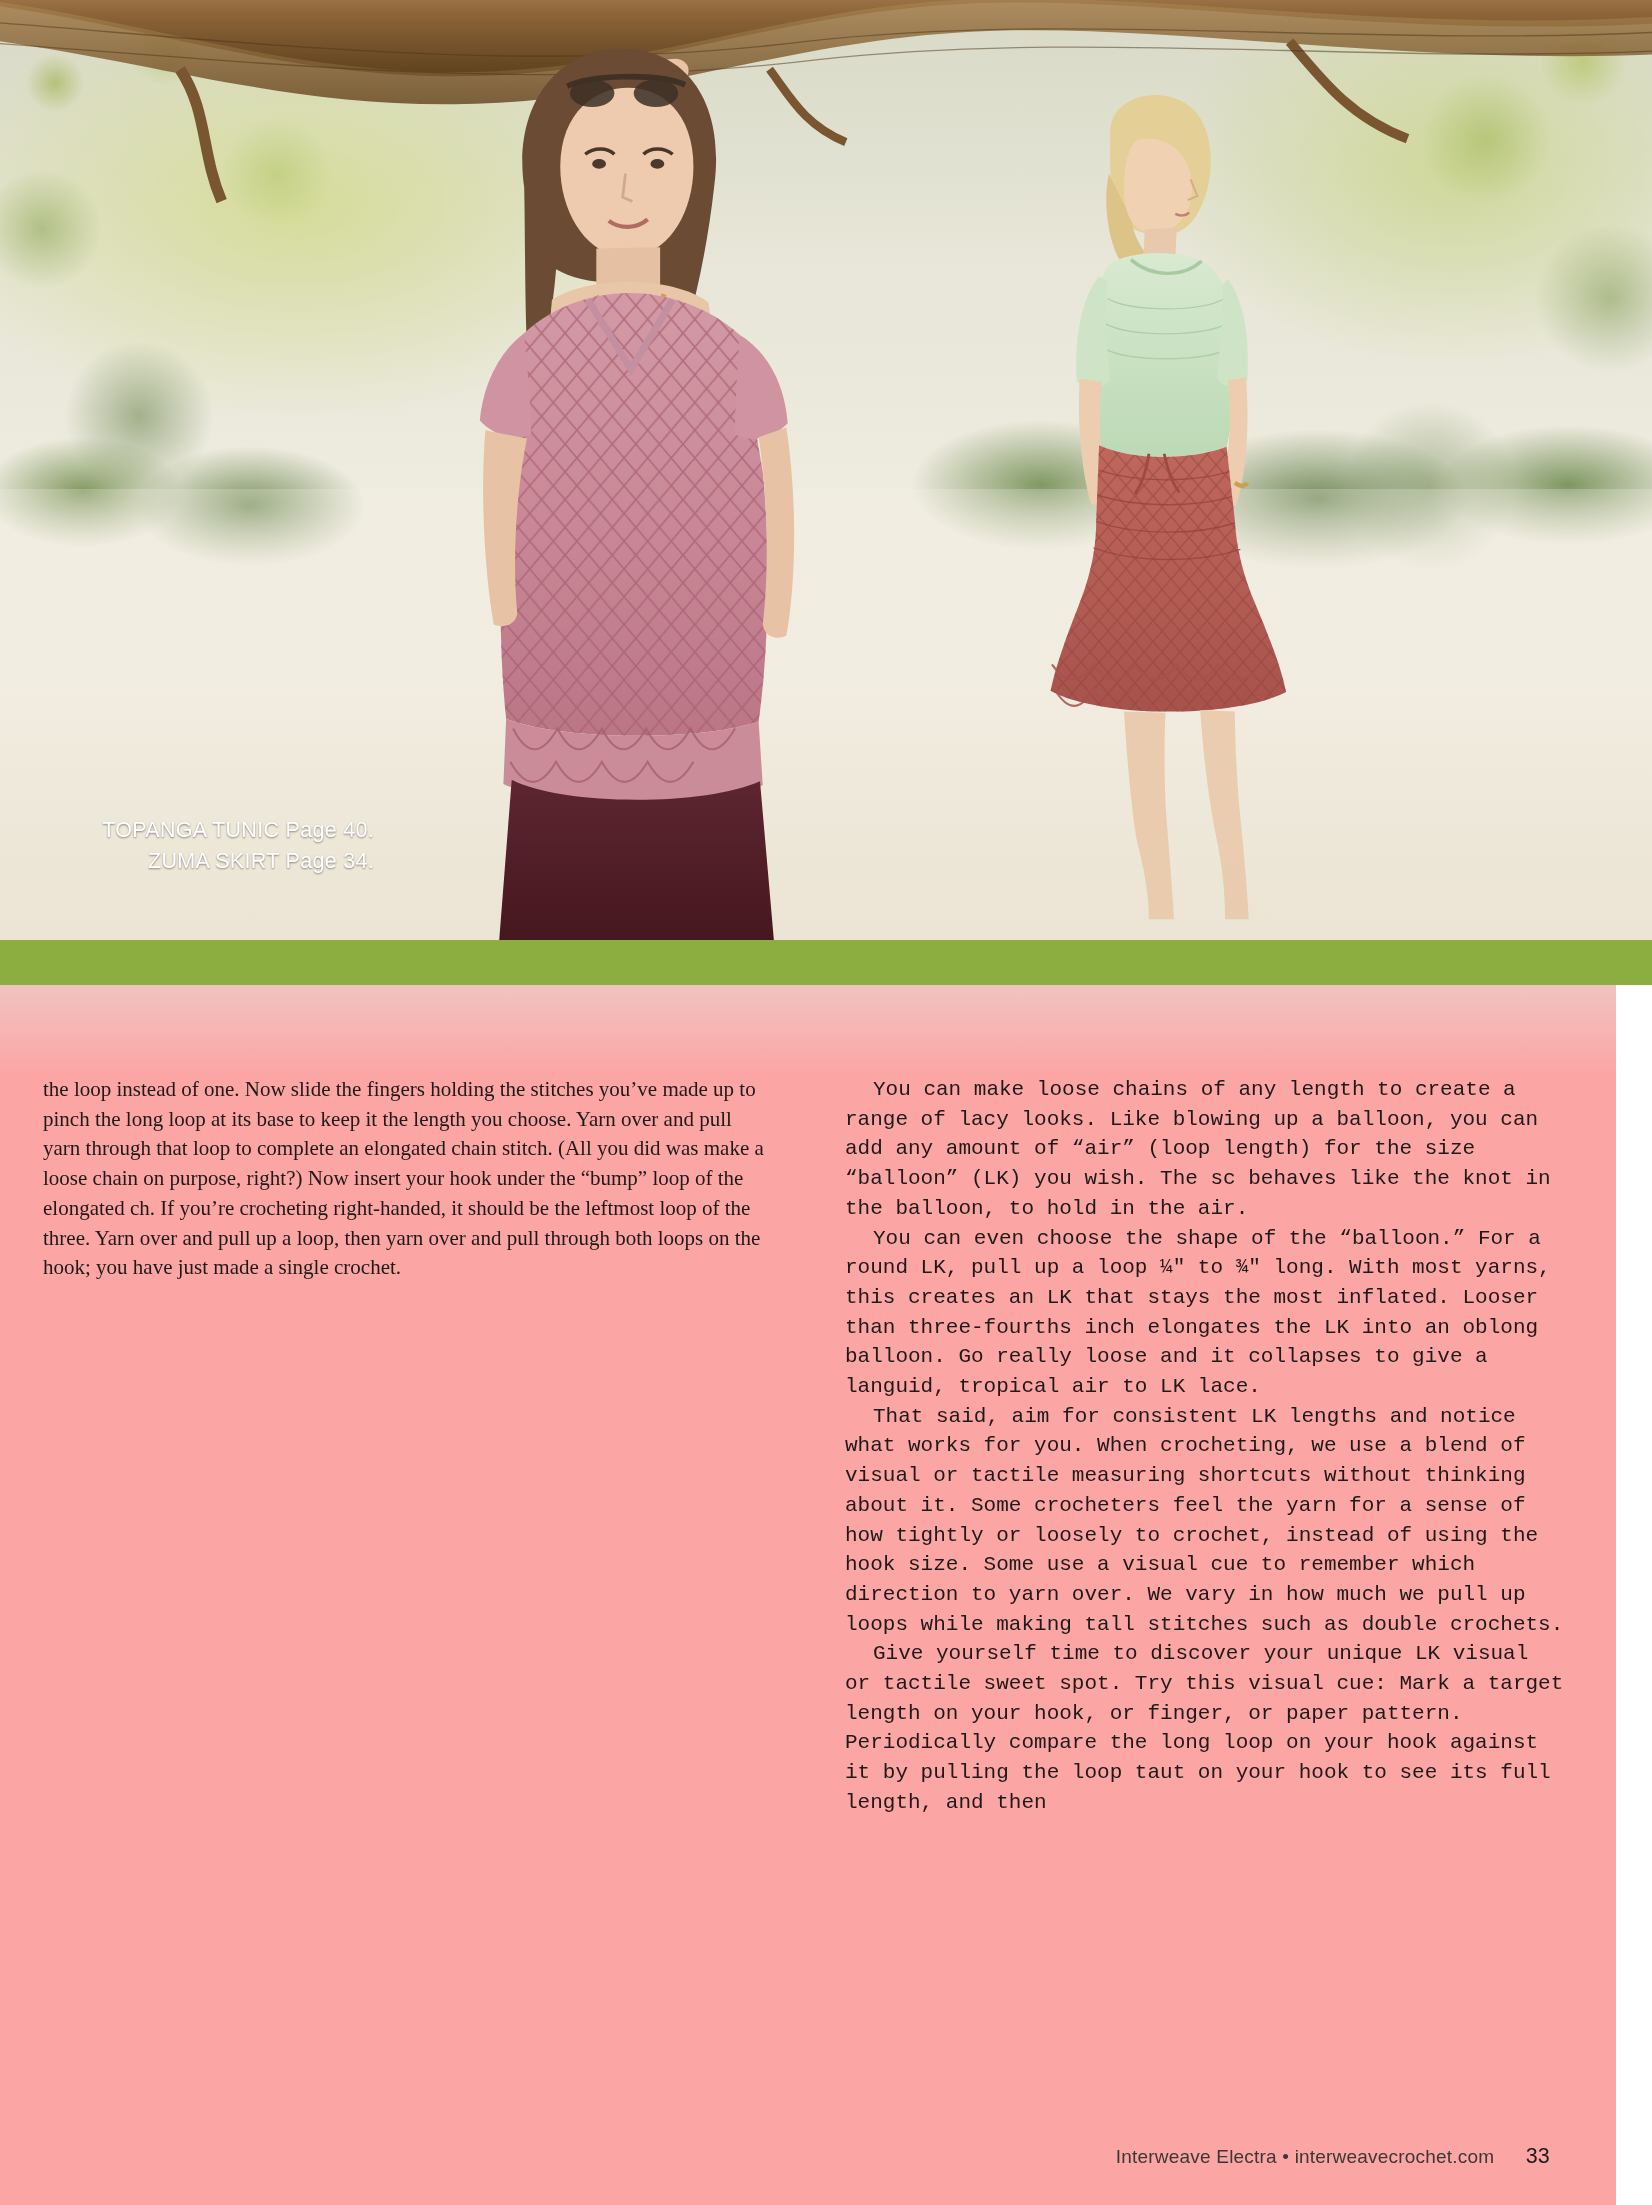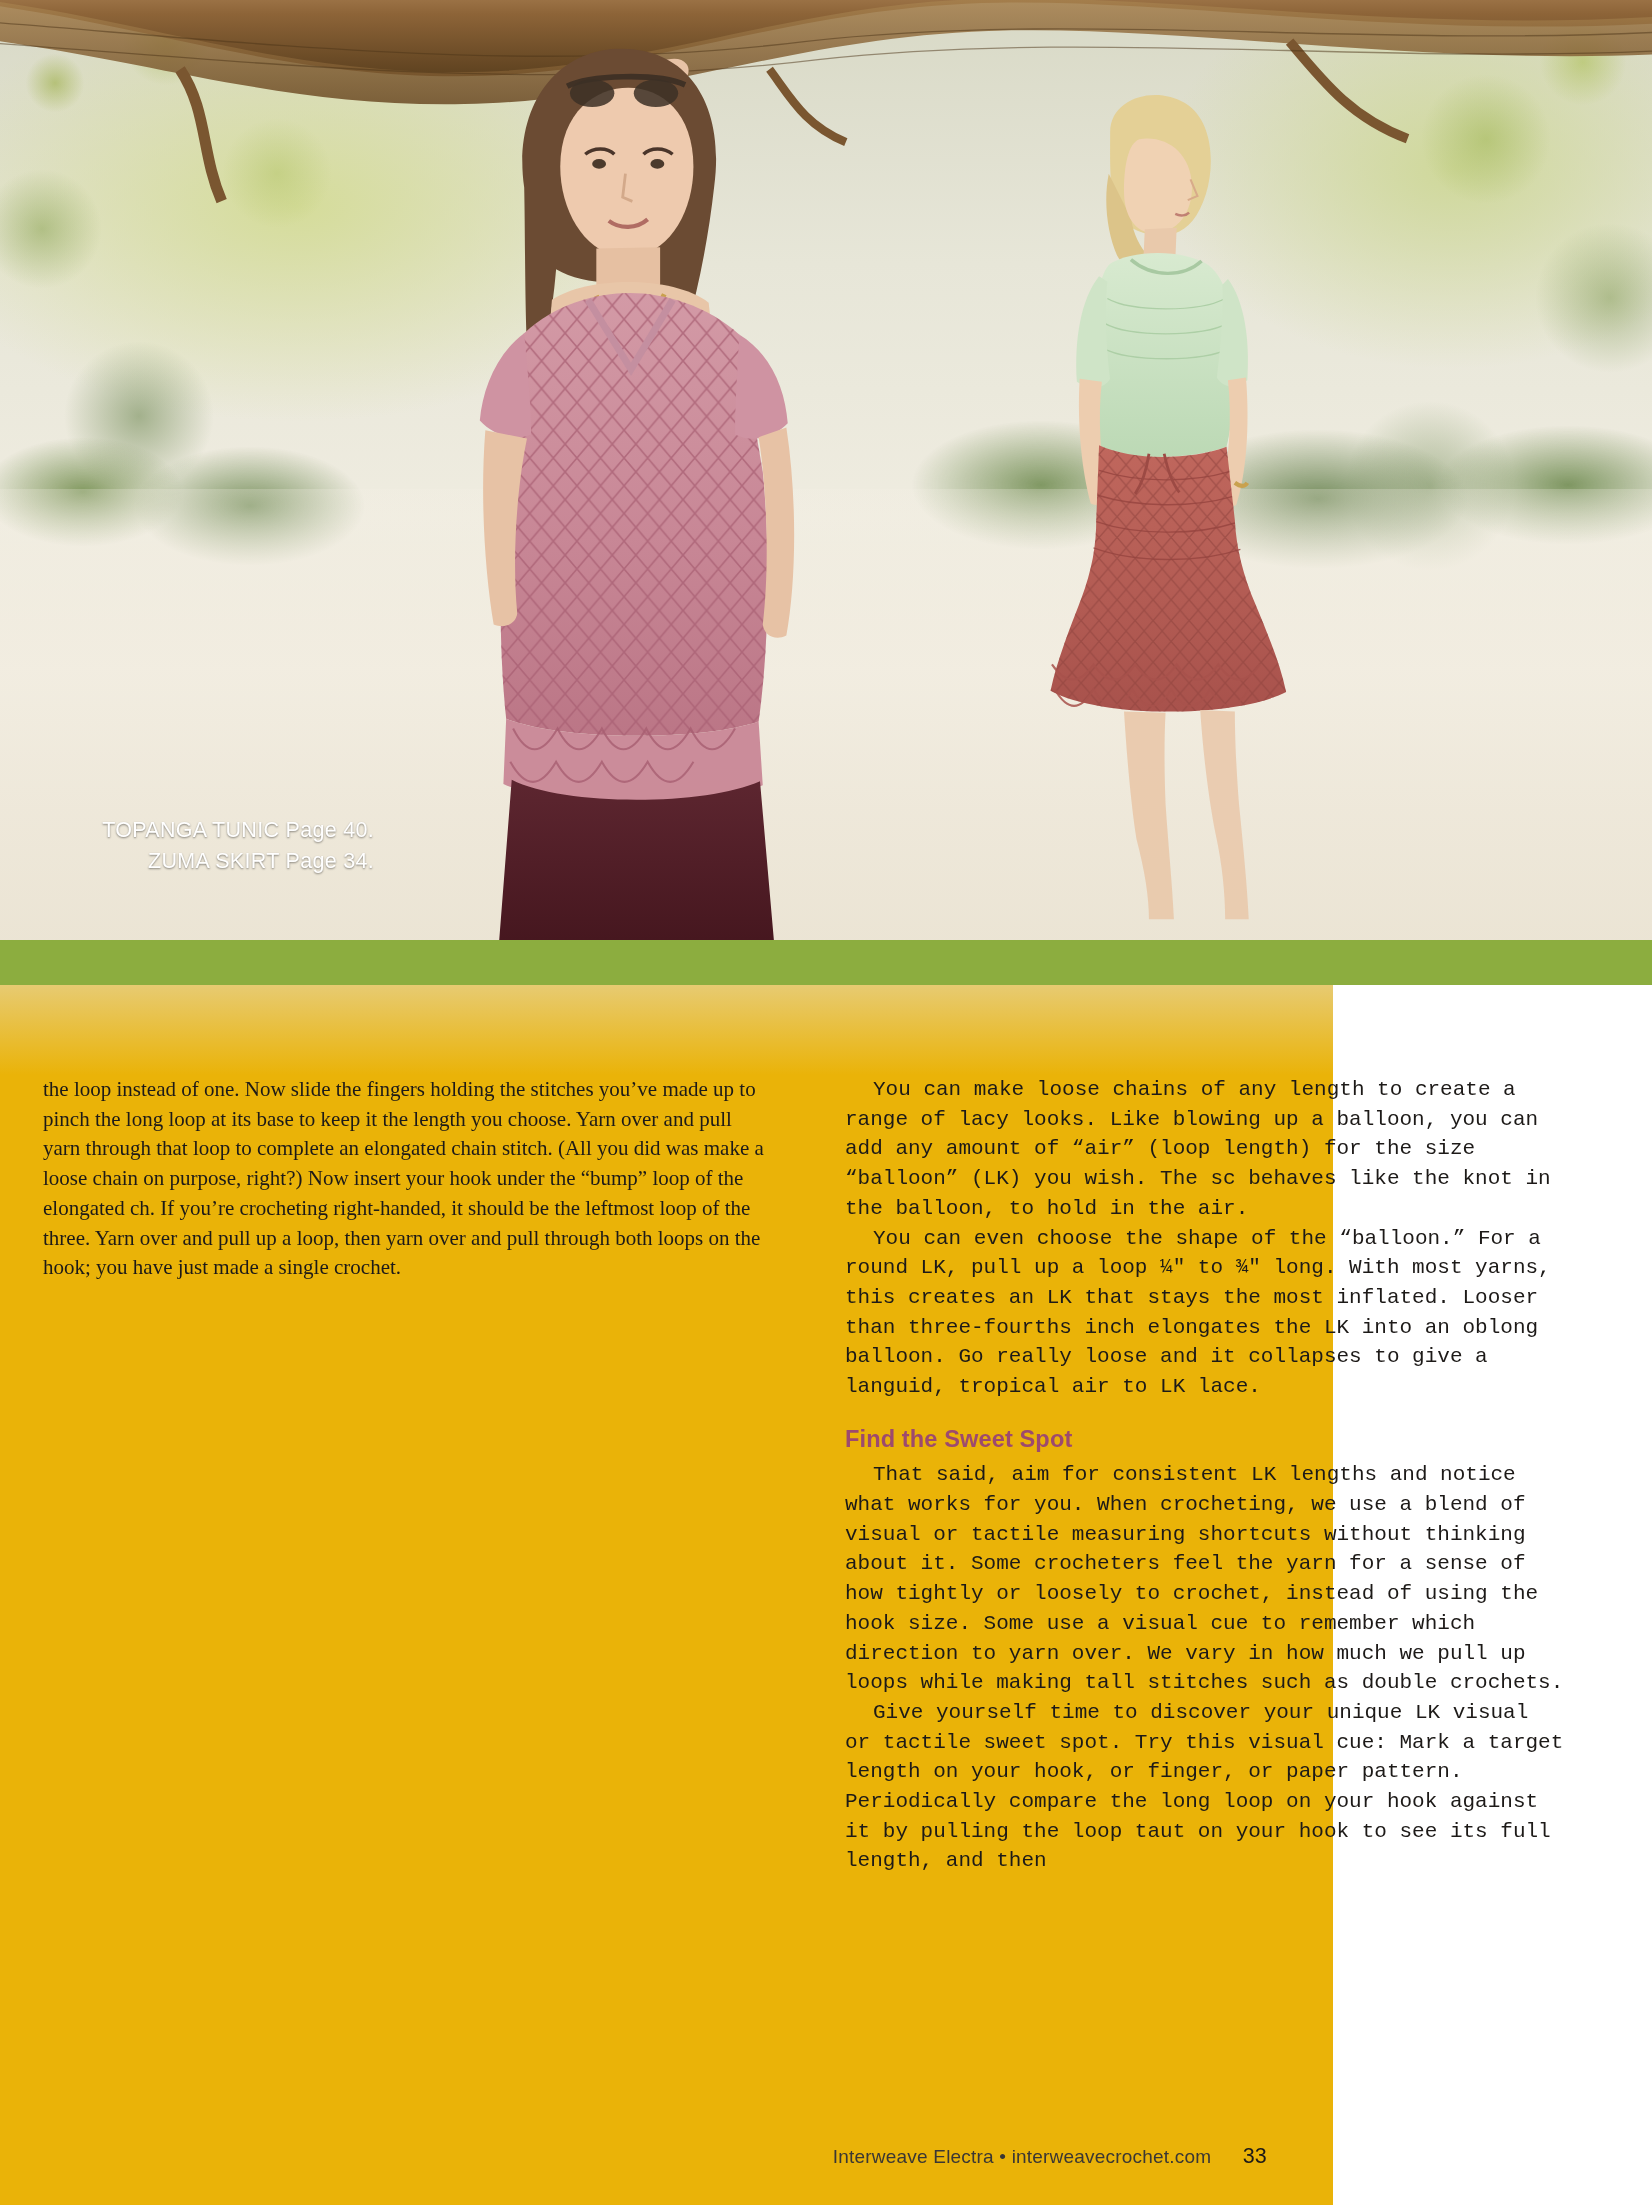--- a/index.html
+++ b/index.html
@@ -105,23 +105,23 @@
     position: absolute;
     left: 0; top: 940px;
     width: 1652px; height: 45px;
     background: #8cad3f;
   }
 
   
   .page-body {
     position: absolute;
     left: 0; top: 985px;
-    width: 1333px;
+    width: 1616px;
     height: 1220px;
-    background: #eab308;
+    background: #fca5a5;
   }
   
   .showthrough {
     position: absolute; inset: 0;
     background: linear-gradient(to bottom, rgba(228,226,218,0.5) 0px, rgba(253,253,251,0) 90px);
     pointer-events: none;
   }
 
   .col {
     position: absolute;
@@ -332,21 +332,20 @@
 <div class="page-body">
   <div class="showthrough"></div>
 
   <div class="col" id="col-left">
     <p>the loop instead of one. Now slide the fingers holding the stitches you’ve made up to pinch the long loop at its base to keep it the length you choose. Yarn over and pull yarn through that loop to complete an elongated chain stitch. (All you did was make a loose chain on purpose, right?) Now insert your hook under the “bump” loop of the elongated ch. If you’re crocheting right-handed, it should be the leftmost loop of the three. Yarn over and pull up a loop, then yarn over and pull through both loops on the hook; you have just made a single crochet.</p>
   </div>
 
   <div class="col" id="col-right">
     <p class="indent">You can make loose chains of any length to create a range of lacy looks. Like blowing up a balloon, you can add any amount of “air” (loop length) for the size “balloon” (LK) you wish. The sc behaves like the knot in the balloon, to hold in the air.</p>
     <p class="indent">You can even choose the shape of the “balloon.” For a round LK, pull up a loop ¼" to ¾" long. With most yarns, this creates an LK that stays the most inflated. Looser than three-fourths inch elongates the LK into an oblong balloon. Go really loose and it collapses to give a languid, tropical air to LK lace.</p>
-    <h2 class="subhead">Find the Sweet Spot</h2>
     <p class="indent">That said, aim for consistent LK lengths and notice what works for you. When crocheting, we use a blend of visual or tactile measuring shortcuts without thinking about it. Some crocheters feel the yarn for a sense of how tightly or loosely to crochet, instead of using the hook size. Some use a visual cue to remember which direction to yarn over. We vary in how much we pull up loops while making tall stitches such as double crochets.</p>
     <p class="indent">Give yourself time to discover your unique LK visual or tactile sweet spot. Try this visual cue: Mark a target length on your hook, or finger, or paper pattern. Periodically compare the long loop on your hook against it by pulling the loop taut on your hook to see its full length, and then</p>
   </div>
 
   <div class="footer">
     <span>Interweave Electra</span>
     <span>•</span>
     <span>interweavecrochet.com</span>
     <span class="pg">33</span>
   </div>

